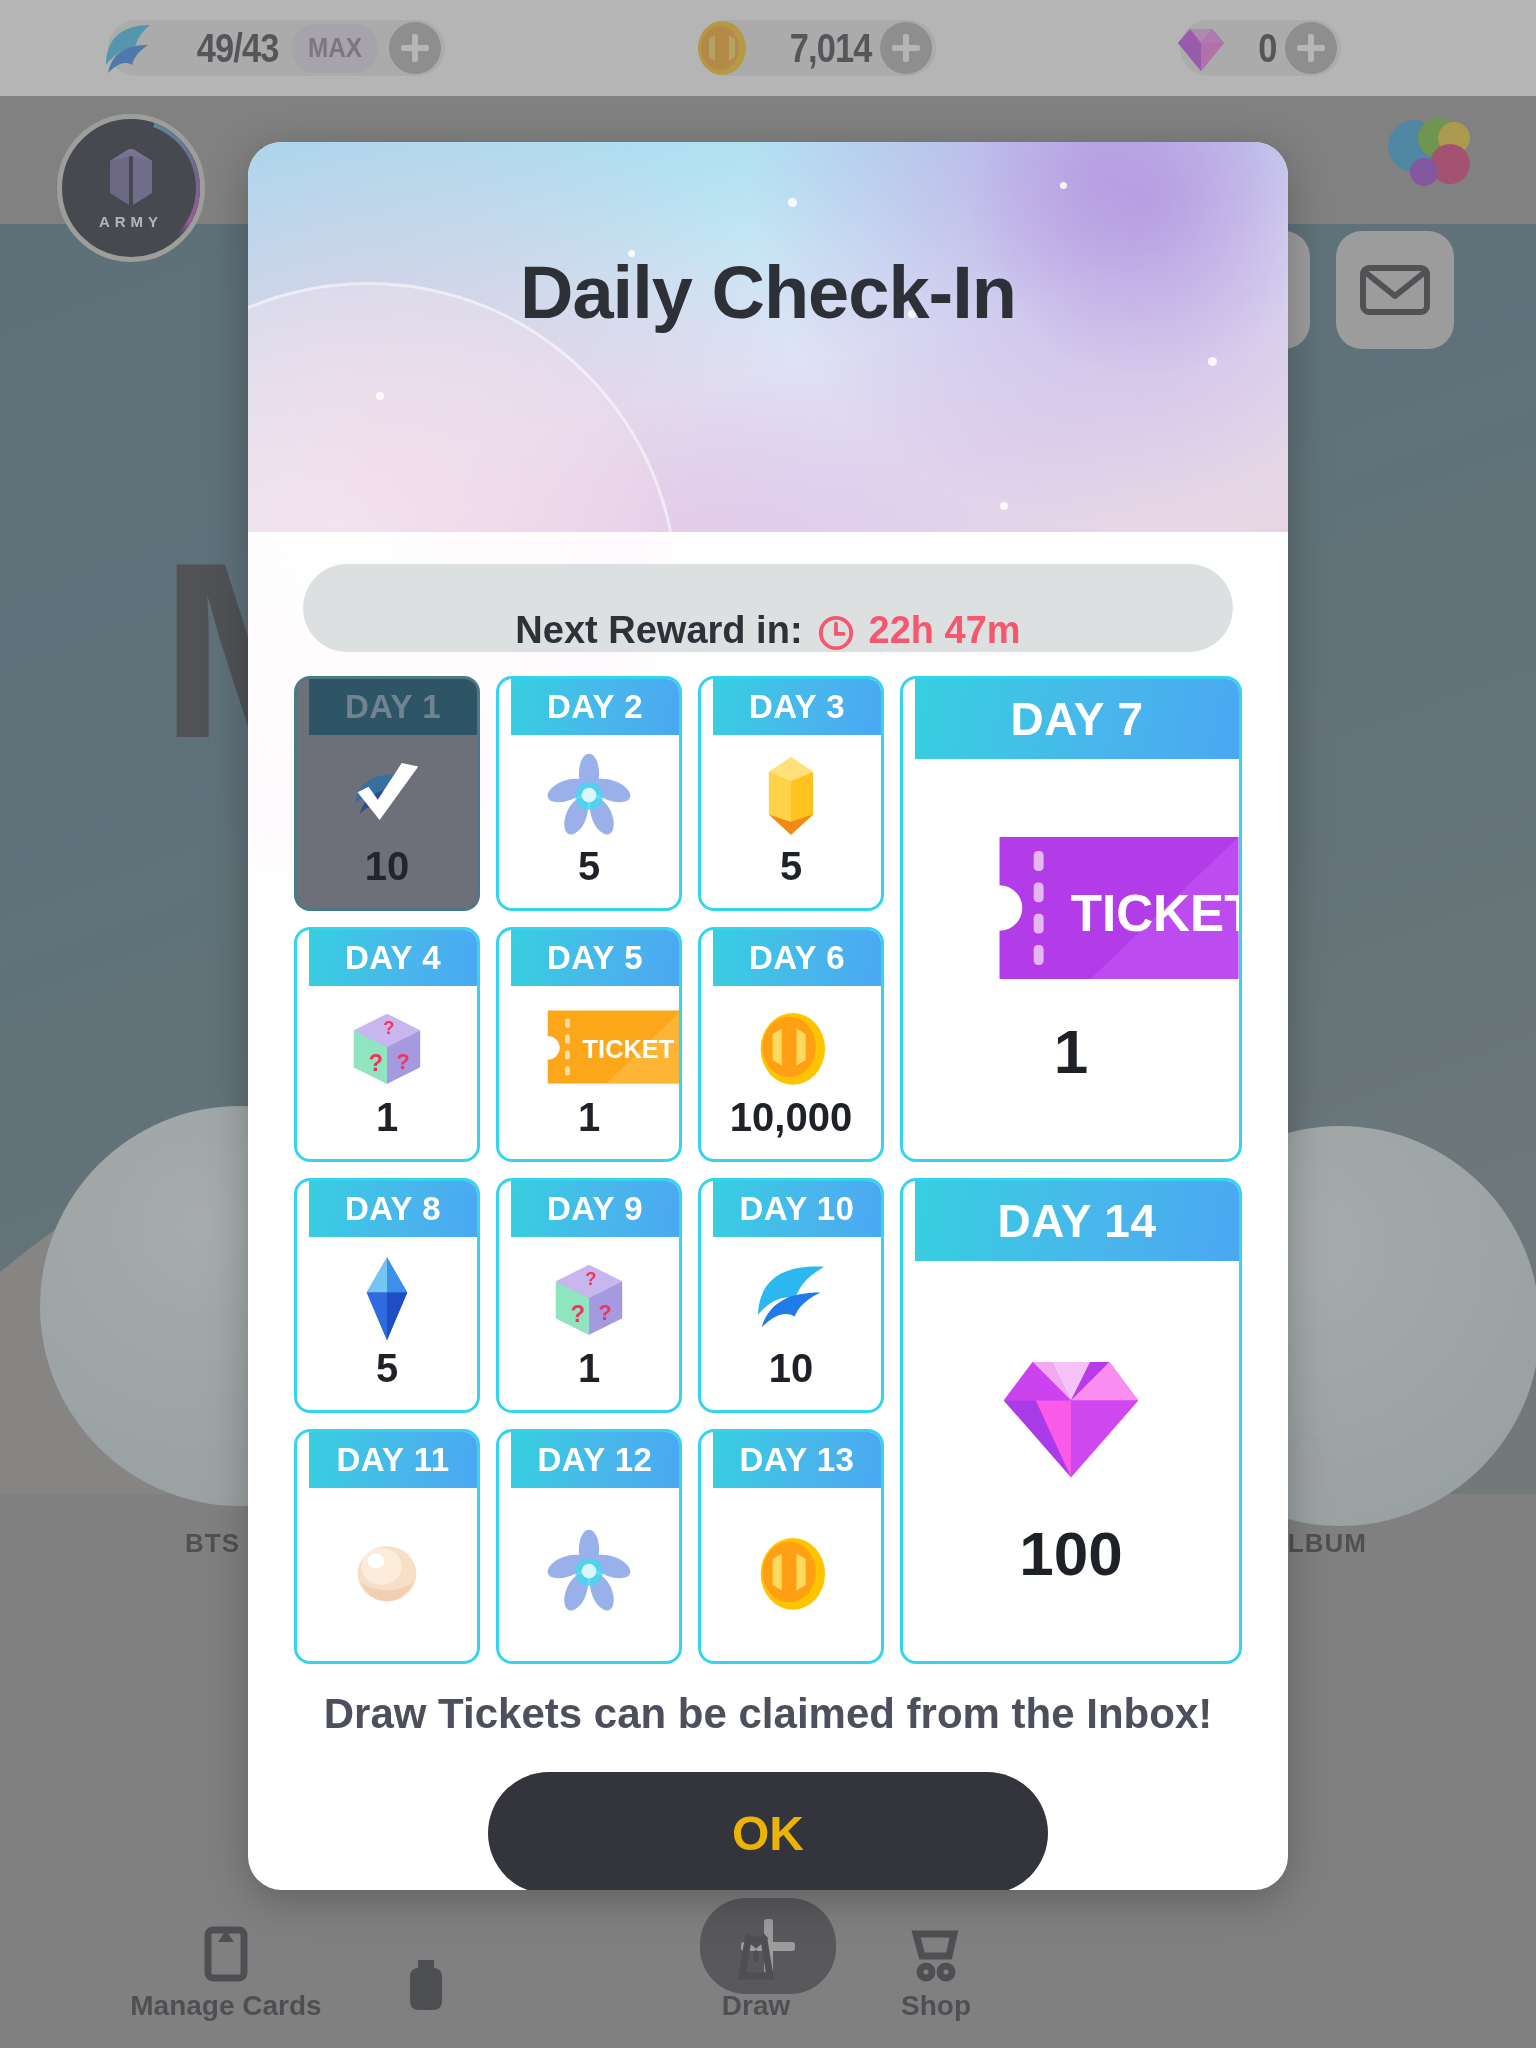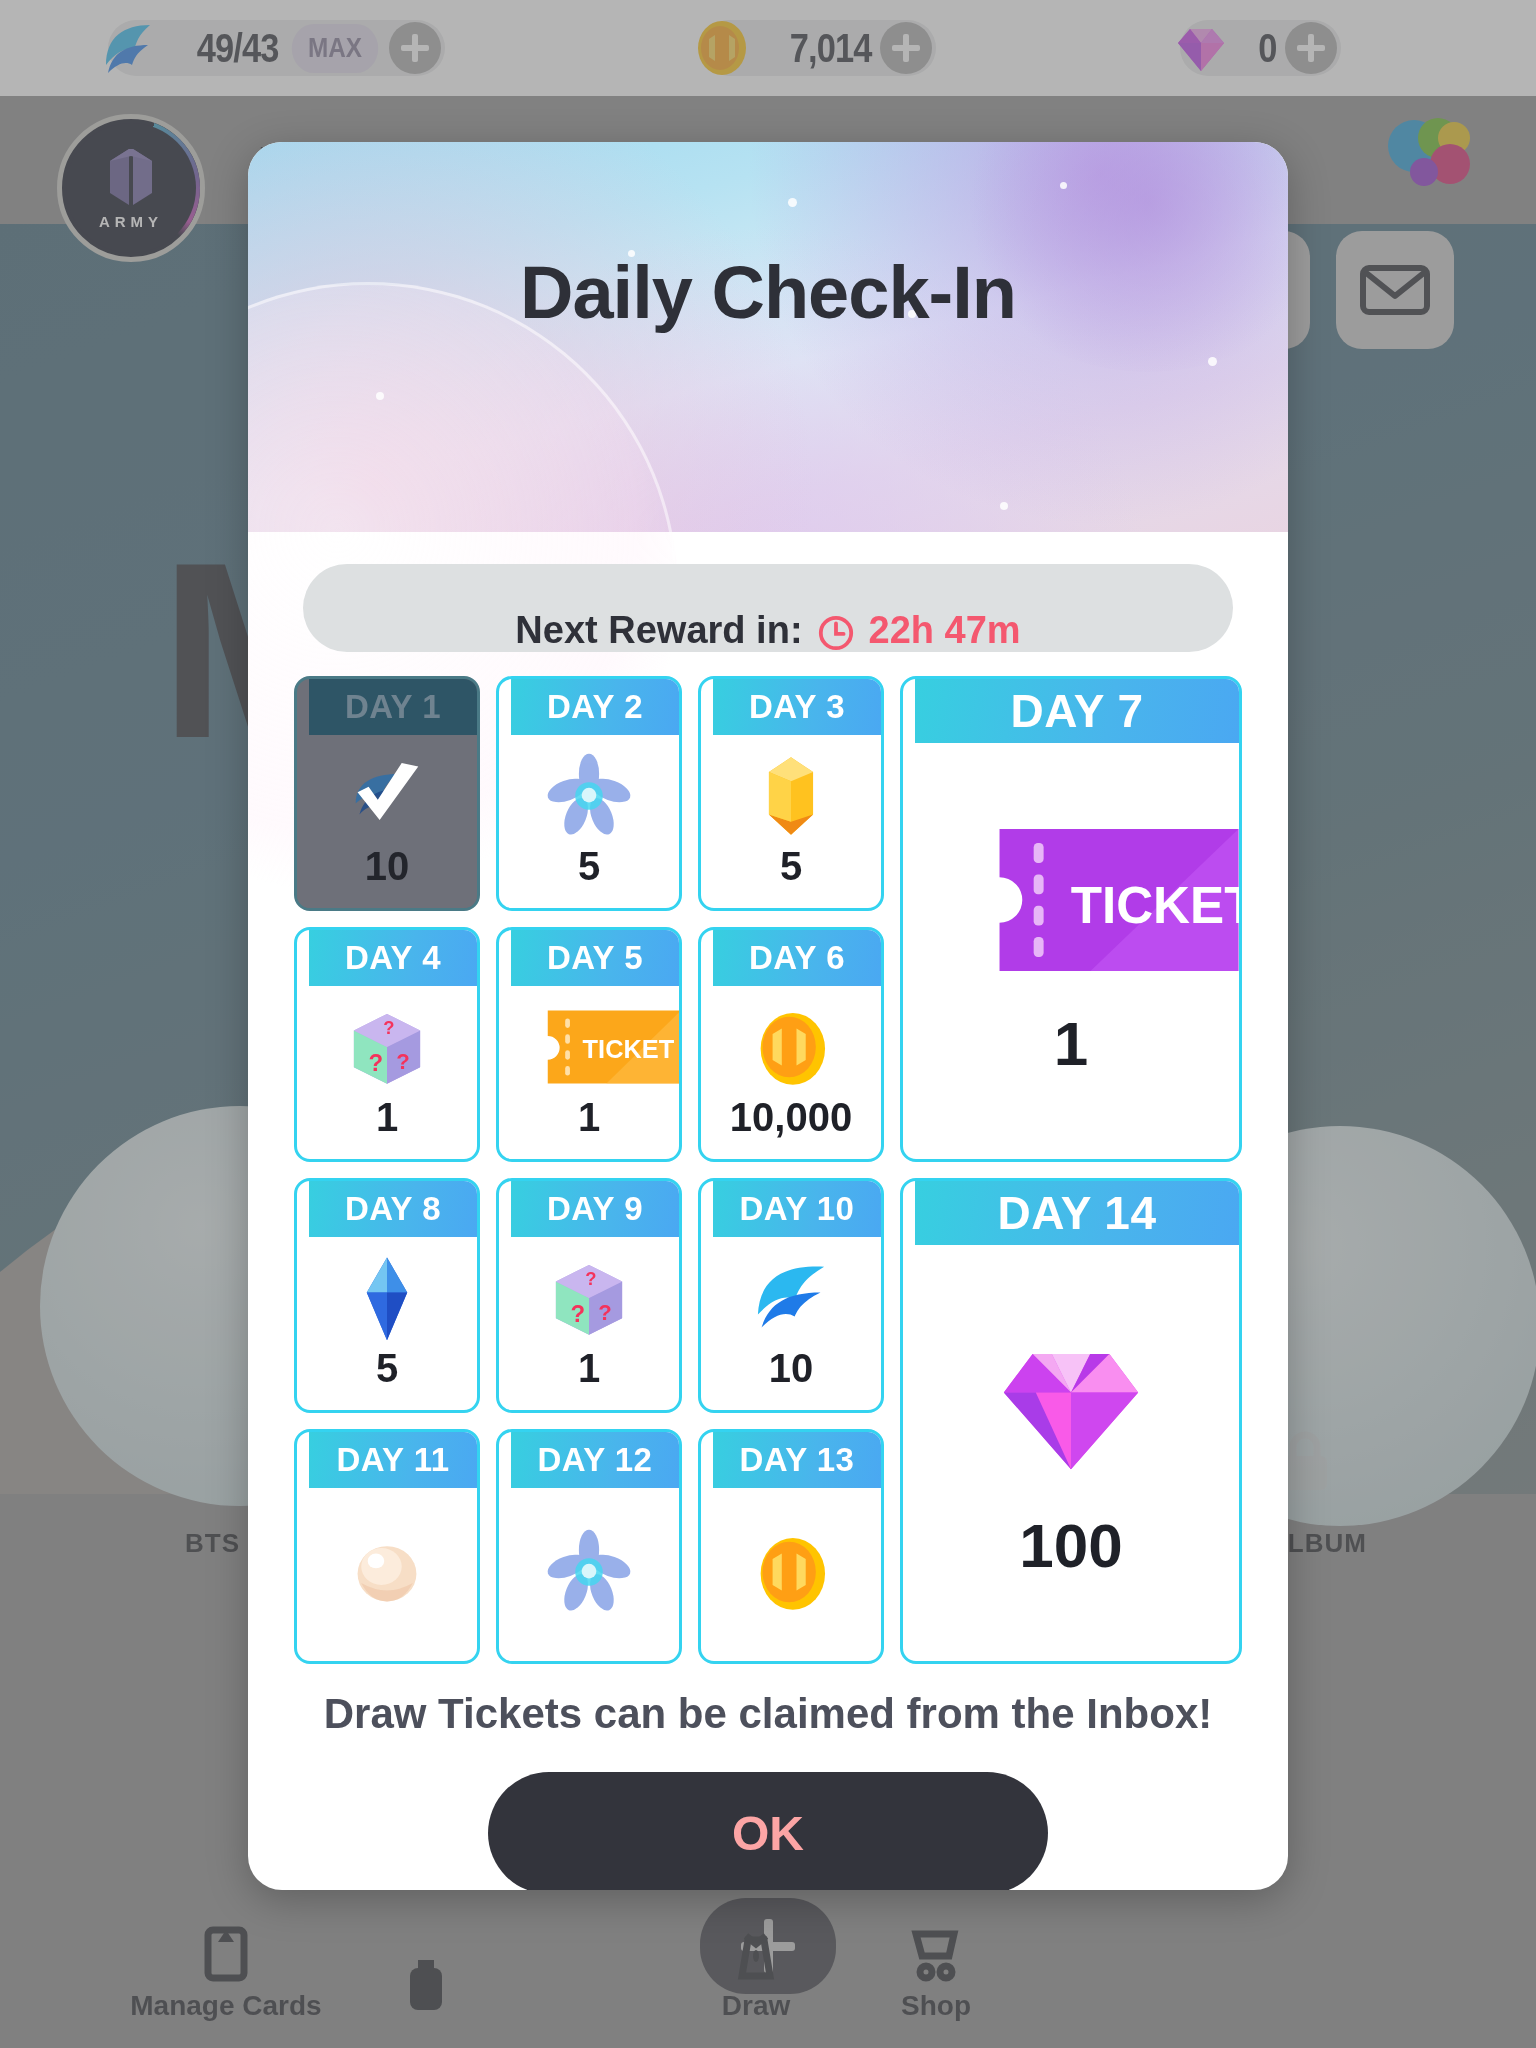--- a/index.html
+++ b/index.html
@@ -199,33 +199,33 @@
   .card-qty {
     font-size: 40px; font-weight: bold; color: #1f2128;
     font-family:"Liberation Sans Narrow","Liberation Sans",sans-serif;
   }
   .card.claimed { border-color: #4a7a86; background: #6e7079; }
   .card.claimed .card-hd { background: #2e5566; color: #6f8390; }
   .card.claimed .card-bd { background: #6e7079; }
   .card.claimed .card-qty { color: #23252c; }
 
   .card.big { grid-row: span 2; }
-  .card.big .card-hd { height: 64px; font-size: 46px; }
+  .card.big .card-hd { height: 80px; font-size: 46px; }
   .card.big .card-ic { width: 160px; height: 160px; }
   .card.big .card-qty { font-size: 62px; margin-top: 26px; }
 
   .footer-note {
     flex: none; text-align: center; font-size: 42px; font-weight: bold; color: #4d505c;
     padding: 26px 40px 0 40px;
     font-family:"Liberation Sans Narrow","Liberation Sans",sans-serif;
   }
   .ok-wrap { flex: none; display: flex; justify-content: center; padding: 34px 0 46px 0; }
   .ok-btn {
     width: 560px; height: 122px; border-radius: 61px; background: #33343c;
-    color: #fca5a5; font-size: 48px; font-weight: bold; border: none; cursor: pointer;
+    color: #eab308; font-size: 48px; font-weight: bold; border: none; cursor: pointer;
     font-family:"Liberation Sans Narrow","Liberation Sans",sans-serif;
   }
 </style>
 </head>
 <body>
 
 <div id="root">
 
   <div class="bg">
     <div class="bg-top-gray"></div>

